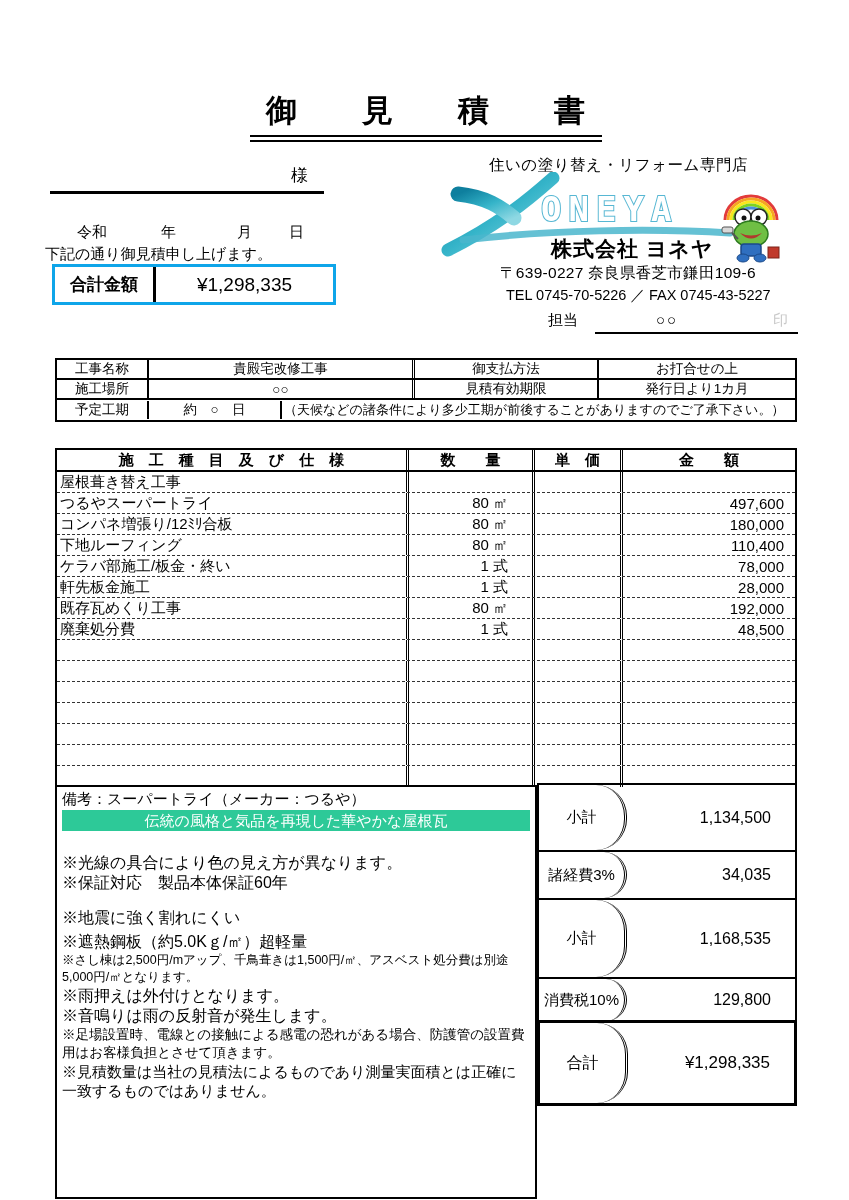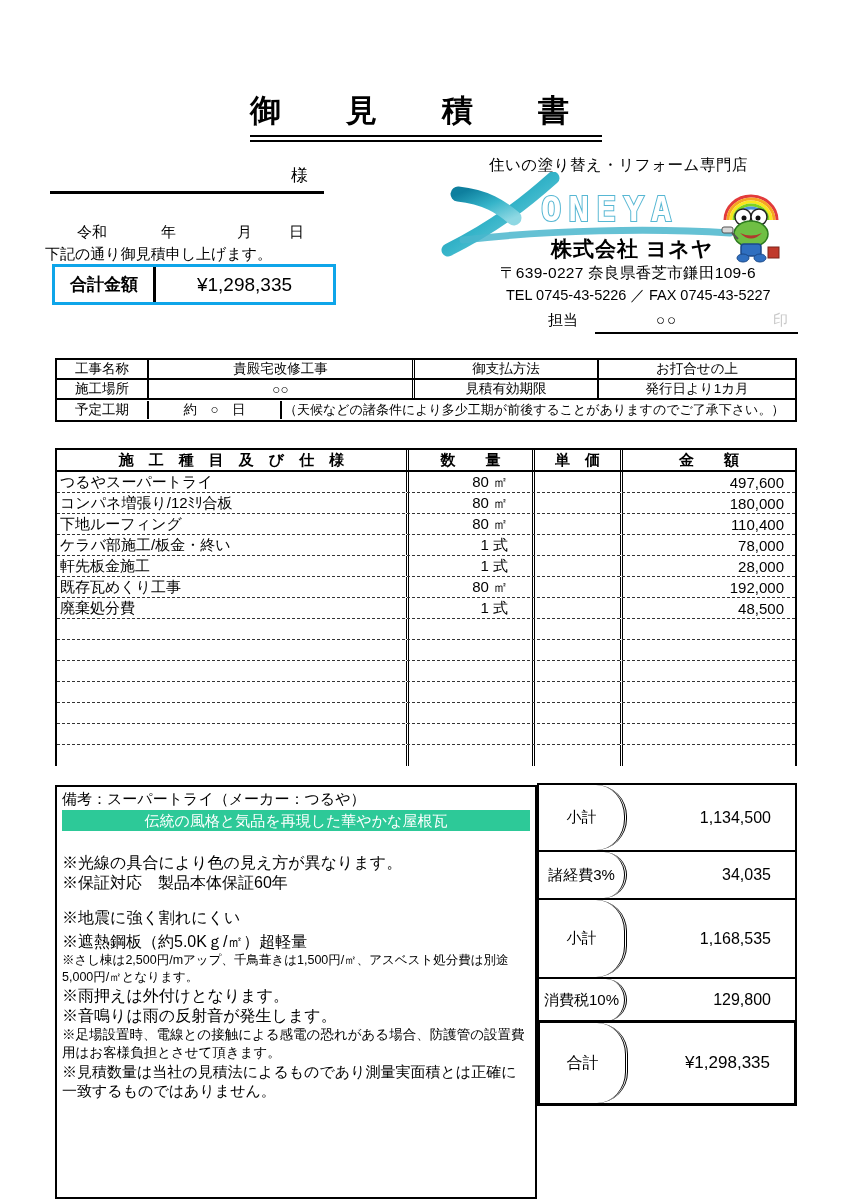--- a/index.html
+++ b/index.html
@@ -1,21 +1,21 @@
 <!DOCTYPE html>
 <html><head>
 <meta charset="utf-8">
 <style>
   html,body{margin:0;padding:0;background:#fff;}
   body{width:849px;height:1200px;font-family:"Liberation Sans",sans-serif;color:#000;}
   .page{position:relative;width:849px;height:1200px;overflow:hidden;background:#fff;}
   *{box-sizing:border-box;}
 
   
-  .doc-title{position:absolute;top:90px;left:250px;width:352px;
+  .doc-title{position:absolute;top:90px;left:250px;width:352px;text-align:center;
     font-size:31px;font-weight:bold;letter-spacing:1px;padding-bottom:3px;
     border-bottom:7px double #000;white-space:pre;}
   .customer-line{position:absolute;top:158px;left:50px;width:274px;height:36px;
     border-bottom:3px solid #000;text-align:right;font-size:17px;
     display:flex;align-items:flex-end;justify-content:flex-end;padding:0 16px 4px 0;}
   .date-row{position:absolute;top:223px;left:77px;width:260px;font-size:15px;}
   .date-row span{position:absolute;top:0;}
   .d0{left:0;} .d1{left:84px;} .d2{left:160px;} .d3{left:212px;}
   .intro{position:absolute;top:245px;left:45px;font-size:15px;}
   .grand-box{position:absolute;top:264px;left:52px;width:284px;height:41px;
@@ -145,21 +145,21 @@
     <rect x="5" y="35" width="11" height="6" rx="2" fill="#d8d8d8" stroke="#555" stroke-width="1"></rect>
     <line x1="15" y1="41" x2="21" y2="47" stroke="#555" stroke-width="2"></line>
     <rect x="24" y="52" width="20" height="12" rx="3" fill="#2f6fc0" stroke="#1b4a8a" stroke-width="1.5"></rect>
     <ellipse cx="26" cy="66" rx="6" ry="4" fill="#2f6fc0" stroke="#1b4a8a" stroke-width="1"></ellipse>
     <ellipse cx="43" cy="66" rx="6" ry="4" fill="#2f6fc0" stroke="#1b4a8a" stroke-width="1"></ellipse>
     <rect x="51" y="55" width="11" height="11" fill="#c0392b" stroke="#7d241a" stroke-width="1"></rect>
   </svg>
 
   <div class="company-name">株式会社 ヨネヤ</div>
   <div class="company-address">〒639-0227  奈良県香芝市鎌田109-6</div>
-  <div class="company-tel">TEL 0745-43-5226 ／ FAX 0745-43-5227</div>
+  <div class="company-tel">TEL 0745-70-5226 ／ FAX 0745-43-5227</div>
 
   <div class="staff-row">
     <span class="staff-label">担当</span>
     <span class="staff-line"></span>
     <span class="staff-value">○○</span>
     <span class="seal">印</span>
   </div>
 
   <div class="pinfo">
     <div class="prow">
@@ -180,20 +180,26 @@
       <div class="p-note">（天候などの諸条件により多少工期が前後することがありますのでご了承下さい。）</div>
     </div>
   </div>
 
   <div class="etable">
     <div class="ehead">
       <div class="c-desc">施　工　種　目　及　び　仕　様</div>
       <div class="c-qty">数　　量</div>
       <div class="c-price">単　価</div>
       <div class="c-amount">金　　額</div>
+    </div>
+    <div class="erow">
+      <div class="c-desc">屋根葺き替え工事</div>
+      <div class="c-qty"></div>
+      <div class="c-price"></div>
+      <div class="c-amount"></div>
     </div>
     <div class="erow">
       <div class="c-desc">つるやスーパートライ</div>
       <div class="c-qty">80 ㎡</div>
       <div class="c-price"></div>
       <div class="c-amount">497,600</div>
     </div>
     <div class="erow">
       <div class="c-desc">コンパネ増張り/12ﾐﾘ合板</div>
       <div class="c-qty">80 ㎡</div>

